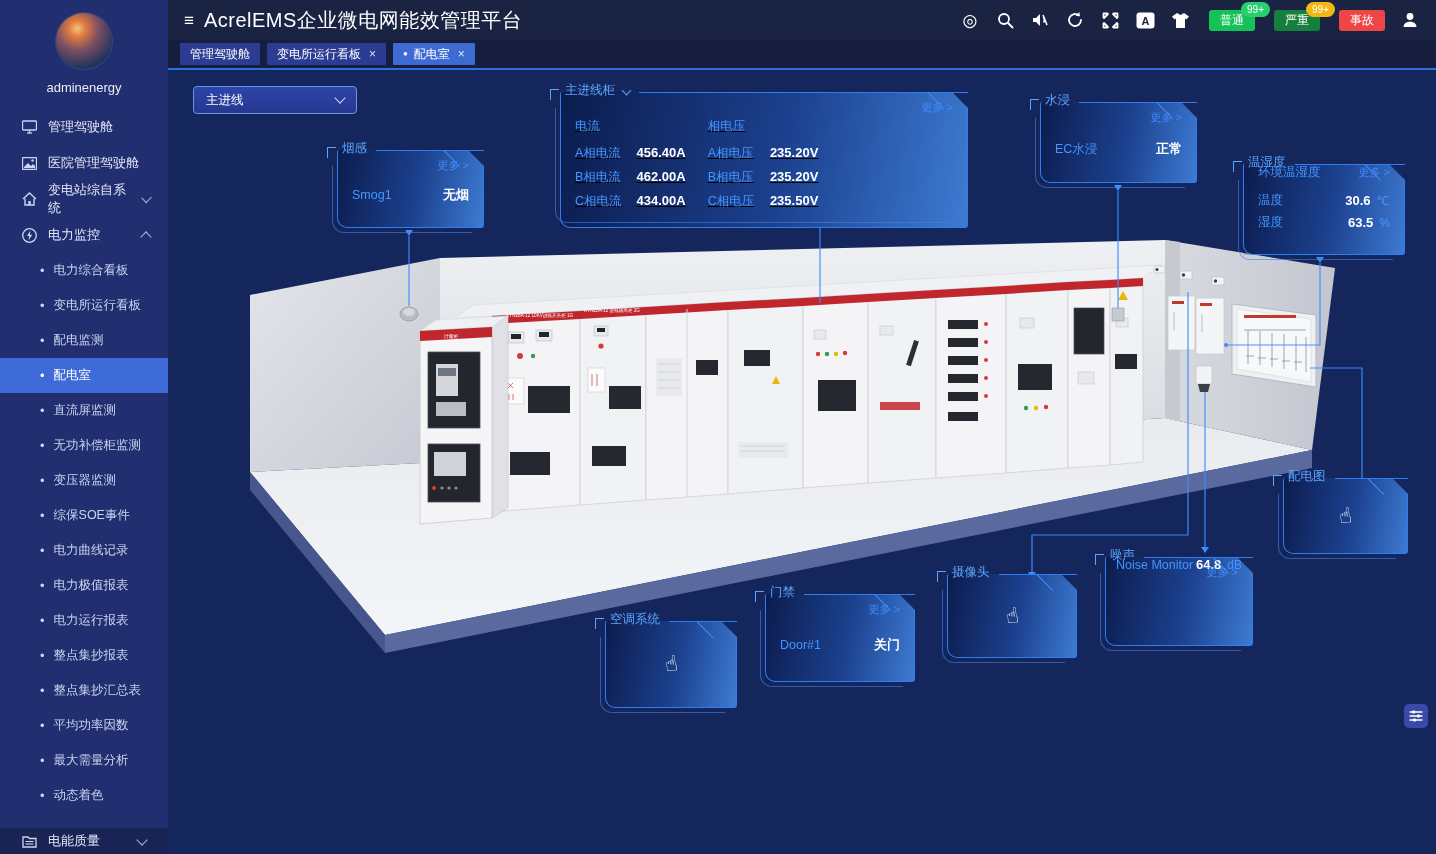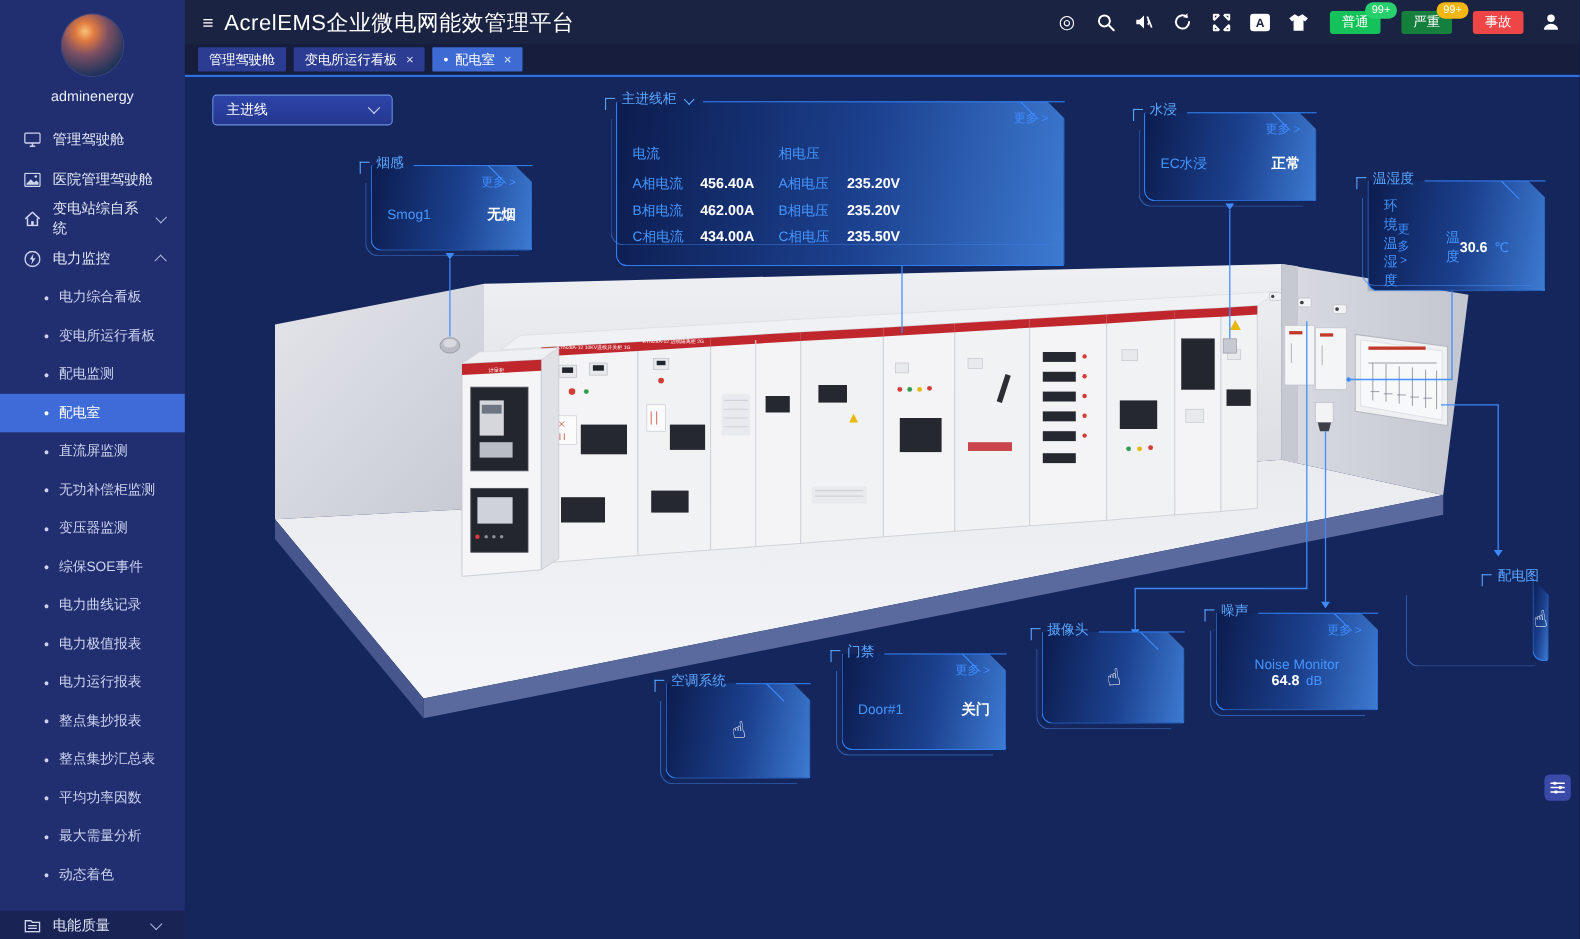--- a/index.html
+++ b/index.html
@@ -65,26 +65,26 @@
   .cut{position:absolute;top:0;right:16px;width:23px;height:1px;background:#3f8cff;transform-origin:left top;transform:rotate(45deg);}
   .c-more{position:absolute;top:8px;right:14px;color:#3f8cff;font-size:11px;cursor:pointer;white-space:nowrap;}
   .c-row{display:flex;justify-content:space-between;align-items:center;padding:0 14px;}
   .lbl{color:#4596ff;font-size:12.5px;}
   .val{color:#fff;font-size:13px;font-weight:700;}
   .unit{color:#4596ff;font-size:12px;font-weight:400;margin-left:6px;}
   .hand{color:#fff;font-size:21px;font-family:"DejaVu Sans",sans-serif;transform:rotate(-8deg);}
   .hand-box{display:flex;align-items:center;justify-content:center;}
 
   
-  .mc-grid{display:grid;grid-template-columns:1fr 1fr 1fr;column-gap:22px;padding:40px 16px 10px 14px;}
+  .mc-grid{display:grid;grid-template-columns:1fr 1fr 1fr;column-gap:22px;padding:26px 16px 10px 14px;text-decoration:underline;}
   .mc-col .mc-h{color:#4596ff;font-size:12.5px;margin-bottom:10px;}
   .mc-row{display:flex;justify-content:space-between;align-items:baseline;margin:7px 0;}
 
   
-  .th-rows{display:flex;flex-direction:row;gap:5px;padding-top:15px;text-align:center;}
+  .th-rows{display:flex;flex-direction:column;gap:5px;padding-top:0;text-align:center;}
   .th-dev{display:flex;justify-content:space-between;padding:0 14px;align-items:center;}
   .th-more{color:#3f8cff;font-size:11px;cursor:pointer;}
   .th-val{display:flex;align-items:baseline;}
 
   
   .scene-tool{position:absolute;left:1236px;top:636px;width:24px;height:24px;border-radius:5px;background:#3b4aa8;display:flex;align-items:center;justify-content:center;cursor:pointer;}
 </style>
 </head>
 <body>
 
@@ -598,42 +598,42 @@
             <span class="lbl">湿度</span>
             <span class="th-val">
                 <span class="val">63.5</span>
                 <span class="unit">%</span>
               </span>
           </div>
         </div>
       </div>
     </div>
 
-    <div class="callout" style="left:1115px;top:449px;width:125px;height:84px;align-items:flex-end;">
+    <div class="callout" style="left:1115px;top:402px;width:125px;height:84px;">
       <div class="c-head">
           <span class="c-corner"></span>
           <span class="c-label">配电图</span>
           <span class="c-line"></span>
         </div>
       <div class="c-box hand-box">
           <span class="cut"></span>
         <span class="hand">☝</span>
       </div>
     </div>
 
     <div class="callout" style="left:937px;top:481px;width:148px;height:97px;">
       <div class="c-head">
           <span class="c-corner"></span>
           <span class="c-label">噪声</span>
           <span class="c-line"></span>
         </div>
       <div class="c-box">
           <span class="cut"></span>
         <span class="c-more">更多 &gt;</span>
-        <div class="c-row" style="margin-top:40px;padding:0 10px;flex-direction:column;">
+        <div class="c-row" style="padding:0 10px;">
           <span class="lbl">Noise Monitor</span>
           <span class="th-val">
               <span class="val">64.8</span>
               <span class="unit">dB</span>
             </span>
         </div>
       </div>
     </div>
 
     <div class="callout" style="left:779px;top:498px;width:130px;height:92px;">

